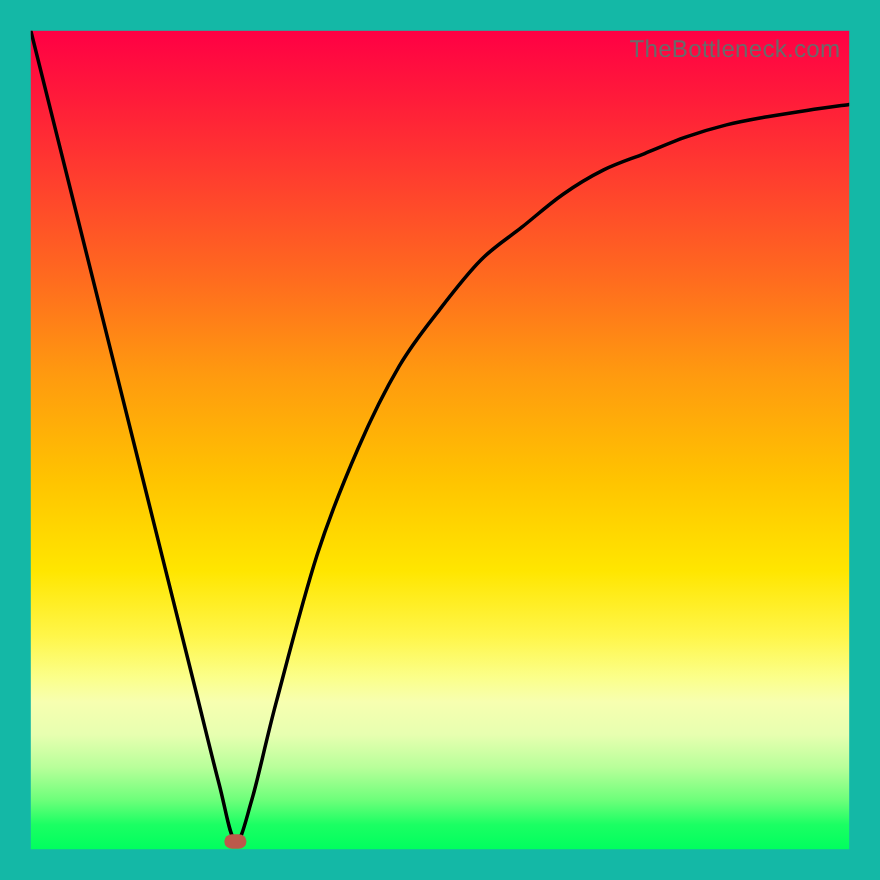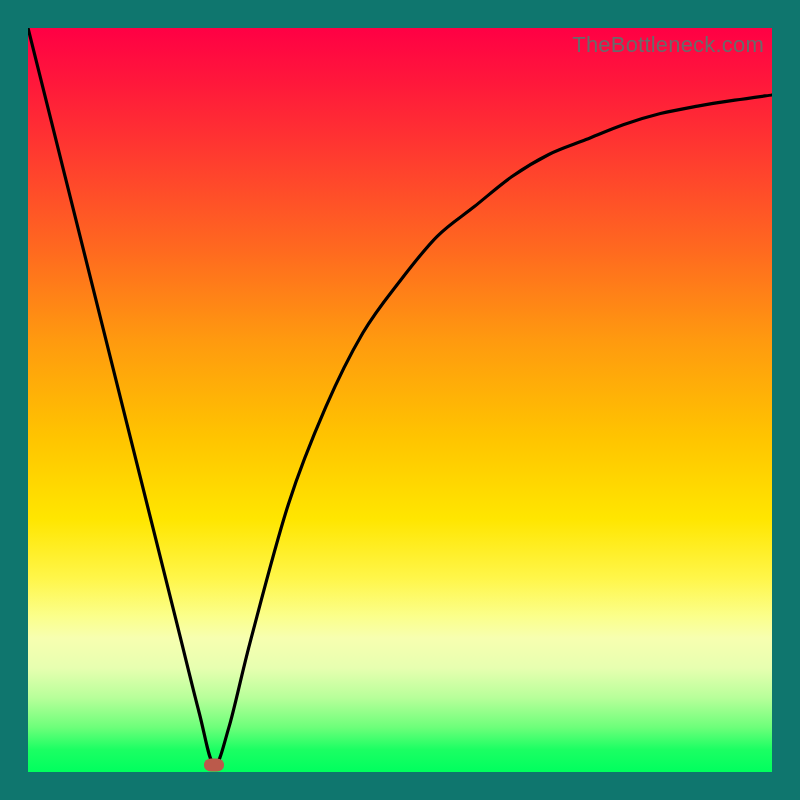--- a/index.html
+++ b/index.html
@@ -8,21 +8,21 @@
     width: 800px;
     height: 800px;
     overflow: hidden;
     background: #000;
     font-family: Arial, Helvetica, sans-serif;
   }
   .frame {
     position: relative;
     width: 800px;
     height: 800px;
-    background: #0f766e;
+    background: #14b8a6;
   }
   .plot {
     position: absolute;
     left: 28px;
     top: 28px;
     width: 744px;
     height: 744px;
     
     background: linear-gradient(
       to bottom,

